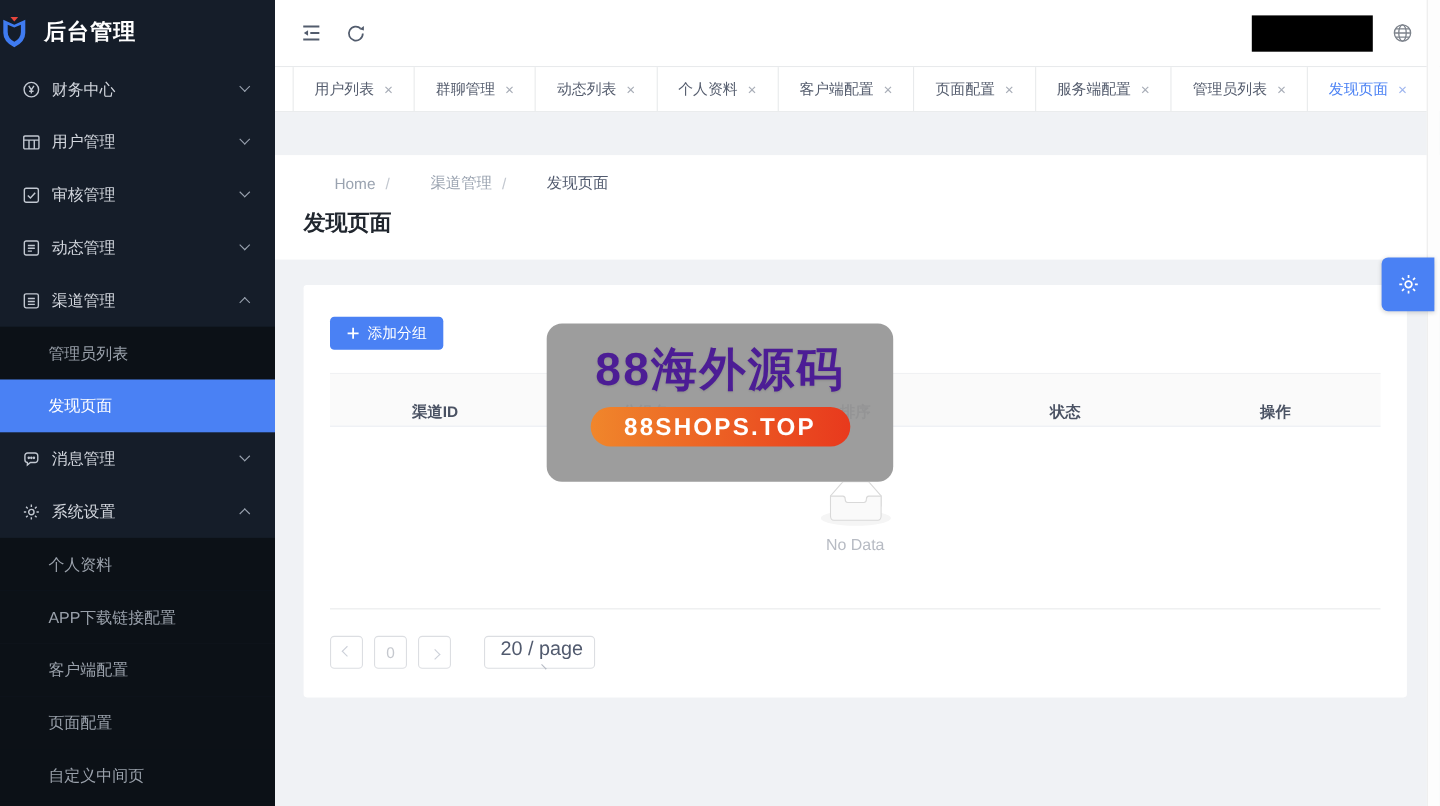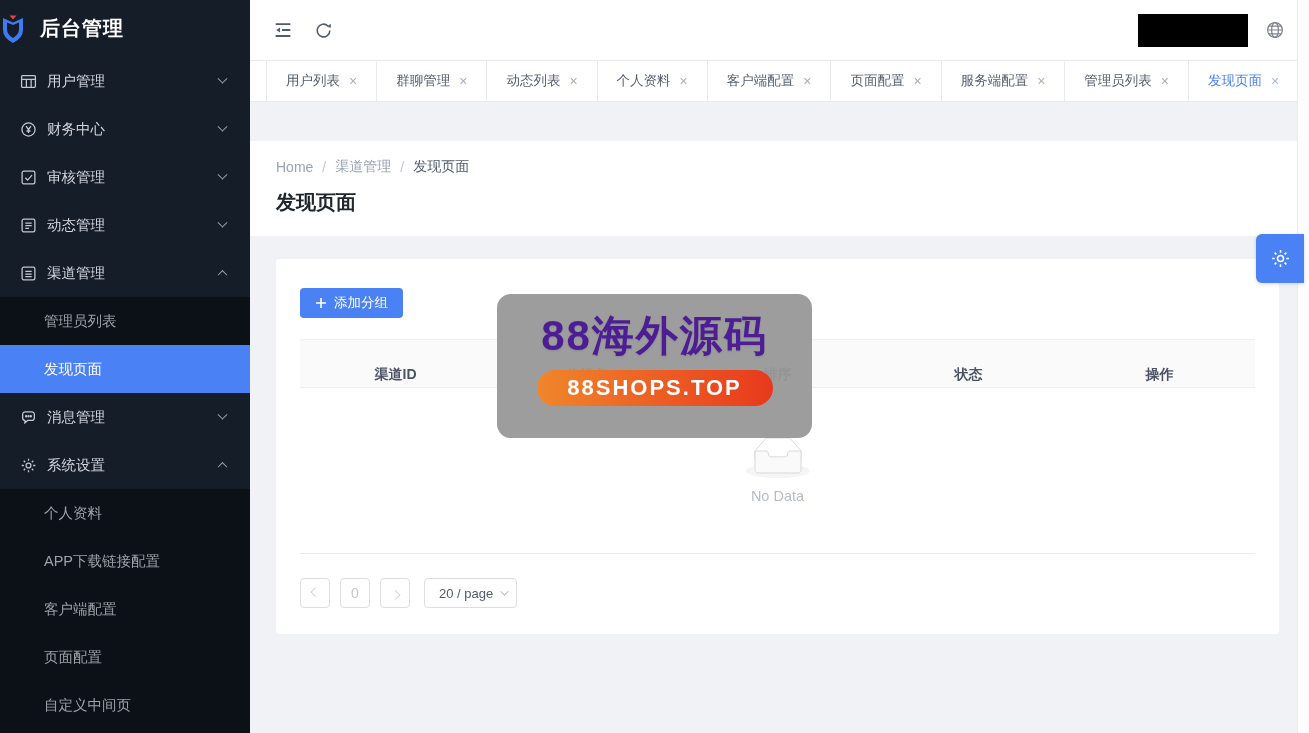--- a/index.html
+++ b/index.html
@@ -34,21 +34,21 @@
   .tabbar { height:41px; background:#fff; border-bottom:1px solid #e8eaec; display:flex; align-items:stretch; padding-left:16px; }
   .tab { display:flex; align-items:center; gap:9px; padding:0 19px; font-size:13.5px; color:#555d6e; border-right:1px solid #e8eaec; cursor:pointer; white-space:nowrap; }
   .tab:first-child { border-left:1px solid #e8eaec; }
   .tab .tclose { color:#a9aeb8; font-size:14px; line-height:1; cursor:pointer; }
   .tab.active { color:#4a81f4; }
   .tab.active .tclose { color:#9fb6ef; }
 
   .band { height:39px; background:#f0f2f5; }
   .page-header { background:#fff; padding:17px 26px 20px 26px; }
   .breadcrumb { font-size:14px; color:#9aa3b0; display:flex; gap:9px; align-items:center; }
-  .crumb { cursor:pointer; }
+  .crumb { cursor:pointer;margin-left:28px; }
   .crumb.current { color:#515a6e; cursor:default; }
   .bc-sep { color:#c2c7cf; }
   .page-title { margin-top:13px; font-size:20px; font-weight:bold; color:#20262e; }
 
   .content { padding:23px 28px 0 26px; }
   .card { background:#fff; border-radius:3px; width:1003px; min-height:373px; padding:29px 24px 26px 24px; }
 
   .btn-primary { display:inline-flex; align-items:center; gap:7px; height:30px; padding:0 15px; background:#4a81f4; color:#fff; border:none; border-radius:4px; font-size:13.5px; font-family:inherit; cursor:pointer; }
   .btn-primary svg { width:12px; height:12px; }
 
@@ -56,21 +56,21 @@
   .thead { display:flex; height:49px; background:#fafafa; border-top:1px solid #f0f1f3; border-bottom:1px solid #ebeef3; align-items:center; }
   .th { width:20%; text-align:center; font-size:14px; font-weight:bold; color:#4a5263;margin-top:22px; }
   .tempty { height:166px; border-bottom:1px solid #e8eaec; display:flex; flex-direction:column; align-items:center; justify-content:center; gap:9px; }
   .nodata-text { color:#b7bbc3; font-size:14.5px; }
 
   .pager { margin-top:24px; display:flex; align-items:center; gap:10px; }
   .pbtn { width:30px; height:30px; border:1px solid #dcdee2; border-radius:4px; background:#fff; display:flex; align-items:center; justify-content:center; color:#c5c8ce; font-size:14px; cursor:pointer; }
   .pchev { width:7px; height:7px; }
   .pchev.left  { border-left:1.6px solid #ccd0d9; border-bottom:1.6px solid #ccd0d9; transform:rotate(45deg) translate(-1px,-1px); }
   .pchev.right { border-left:1.6px solid #ccd0d9; border-bottom:1.6px solid #ccd0d9; transform:rotate(225deg) translate(-1px,-1px); }
-  .psel { margin-left:4px; height:30px; border:1px solid #dcdee2; border-radius:4px; background:#fff; display:flex; align-items:center; gap:7px; padding:0 10px 0 14px; font-size:13px; color:#515a6e; cursor:pointer; }
+  .psel { margin-left:20px; height:30px; border:1px solid #dcdee2; border-radius:4px; background:#fff; display:flex; align-items:center; gap:7px; padding:0 10px 0 14px; font-size:18px; color:#515a6e; cursor:pointer;flex-direction:column; }
   .psel .caret { width:6px; height:6px; border-right:1.4px solid #b5bac4; border-bottom:1.4px solid #b5bac4; transform:rotate(45deg) translateY(-2px); }
 
   
   .watermark { position:absolute; left:497px; top:294px; width:315px; height:144px; background:rgba(152,152,152,0.95); border-radius:14px; z-index:50; display:flex; flex-direction:column; align-items:center; }
   .wm-line1 { margin-top:14px; color:#4c1d95; font-size:42px; font-weight:bold; letter-spacing:2px; white-space:nowrap; text-shadow:0 1px 2px rgba(0,0,0,0.12); }
   .wm-pill { margin-top:6px; width:236px; height:36px; border-radius:18px; background:linear-gradient(90deg,#f0862b 0%,#e8391d 100%); display:flex; align-items:center; justify-content:center; }
   .wm-pill span { color:#fff; font-weight:bold; font-size:22px; letter-spacing:2px; }
 
   .scroll-strip { position:absolute; right:0; top:0; bottom:0; width:12px; background:#fdfdfd; border-left:1px solid #ececec; z-index:40; }
   .gear-fab { position:absolute; right:5px; top:234px; width:48px; height:49px; background:#4a81f4; border-radius:6px 0 0 6px; display:flex; align-items:center; justify-content:center; color:#fff; cursor:pointer; z-index:60; box-shadow:0 1px 4px rgba(0,0,0,0.15); }
@@ -90,38 +90,38 @@
           <path d="M7 8.5 L13 11 L19 8.5 L19 15 Q19 20.5 13 24 Q7 20.5 7 15 Z" fill="#151d29"></path>
           <path d="M9.5 1.5 L16.5 1.5 L13 5.5 Z" fill="#e8453c"></path>
         </svg>
       </span>
       <span class="logo-title">后台管理</span>
     </div>
 
     <div class="mi">
       <span class="mico">
           <svg viewBox="0 0 16 16" fill="none" stroke="currentColor" stroke-width="1.2">
+            <circle cx="8" cy="8" r="6.2"></circle>
+            <path d="M5.8 4.8 L8 8.2 L10.2 4.8 M8 8.2 V11.4 M6.1 9.4 H9.9"></path>
+          </svg>
+        </span>
+      <span class="mlabel">财务中心</span>
+      <span class="chev down"></span>
+    </div>
+
+    <div class="mi">
+      <span class="mico">
+          <svg viewBox="0 0 16 16" fill="none" stroke="currentColor" stroke-width="1.2">
             <rect x="1.5" y="2.5" width="13" height="11" rx="1"></rect>
             <line x1="1.5" y1="6" x2="14.5" y2="6"></line>
             <line x1="6" y1="6" x2="6" y2="13.5"></line>
             <line x1="10.5" y1="6" x2="10.5" y2="13.5"></line>
           </svg>
         </span>
       <span class="mlabel">用户管理</span>
-      <span class="chev down"></span>
-    </div>
-
-    <div class="mi">
-      <span class="mico">
-          <svg viewBox="0 0 16 16" fill="none" stroke="currentColor" stroke-width="1.2">
-            <circle cx="8" cy="8" r="6.2"></circle>
-            <path d="M5.8 4.8 L8 8.2 L10.2 4.8 M8 8.2 V11.4 M6.1 9.4 H9.9"></path>
-          </svg>
-        </span>
-      <span class="mlabel">财务中心</span>
       <span class="chev down"></span>
     </div>
 
     <div class="mi">
       <span class="mico">
           <svg viewBox="0 0 16 16" fill="none" stroke="currentColor" stroke-width="1.2">
             <rect x="2" y="2" width="12" height="12" rx="1.5"></rect>
             <path d="M5 8.2 L7.2 10.4 L11.3 5.8"></path>
           </svg>
         </span>

